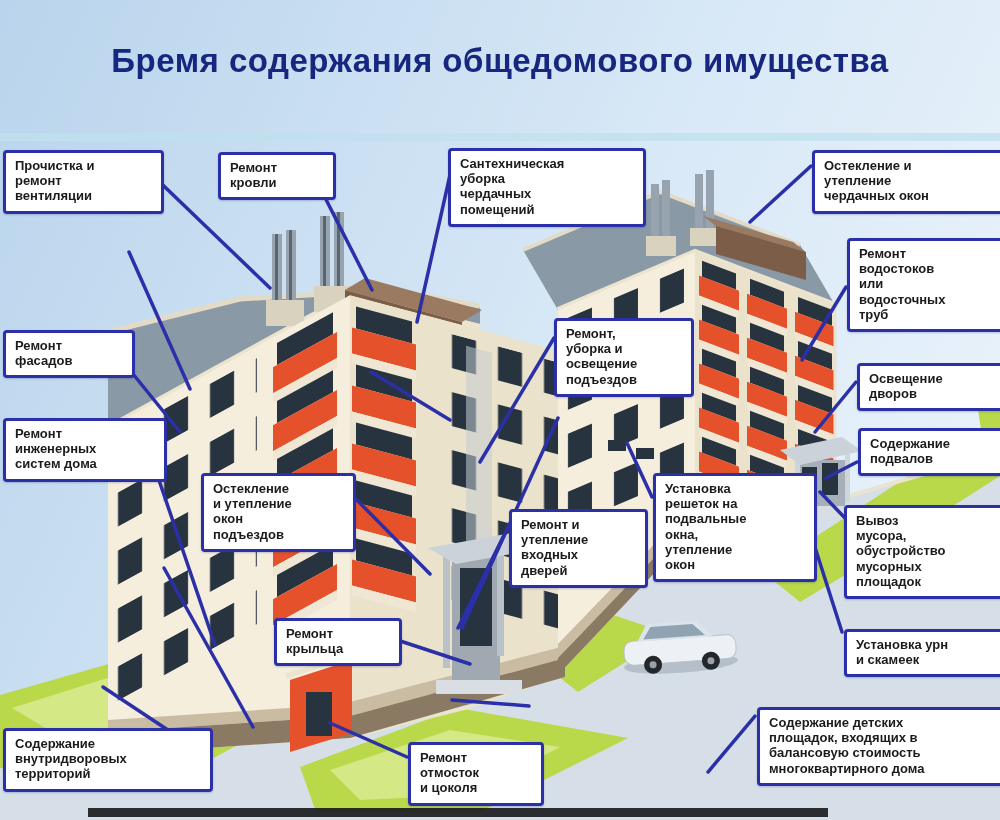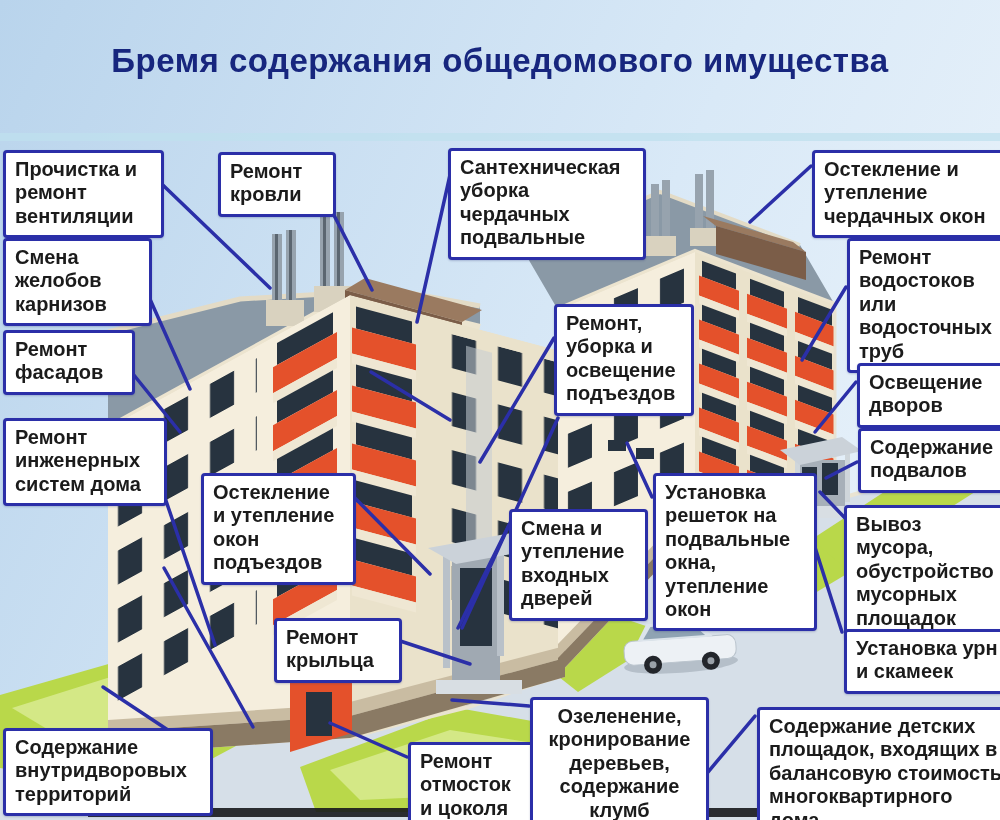--- a/index.html
+++ b/index.html
@@ -16,21 +16,21 @@
   }
   .page-title{
     position:absolute;top:42px;left:0;width:100%;text-align:center;
     font-size:33px;font-weight:bold;color:var(--title-color);letter-spacing:.5px;
   }
   .divider-strip{position:absolute;top:133px;left:0;width:100%;height:8px;background:#bfe0ee;opacity:.75}
   .scene{position:absolute;top:140px;left:0}
   .callout{
     position:absolute;z-index:5;background:var(--box-bg);
     border:3px solid var(--accent);border-radius:4px;
-    padding:5px 9px 7px;font-size:20px;font-weight:bold;line-height:1.17;
+    padding:5px 9px 7px;font-size:13px;font-weight:bold;line-height:1.17;
     color:var(--box-text);white-space:pre-line;
     box-shadow:0 1px 2px rgba(40,50,120,.25);
   }
   .callout.center{text-align:center}
   .leader{stroke:var(--accent);stroke-width:3.5;stroke-linecap:round}
   .ground{fill:var(--ground)} .grass{fill:var(--grass)} .grassL{fill:var(--grass-light);opacity:.85}
   .wallL{fill:var(--wall)} .wallS{fill:var(--wall-shade)}
   .roof{fill:var(--roof)}
   .win{fill:var(--window)} .orange{fill:var(--orange)} .slab{fill:#efe7d3}
   .attic{fill:#7b5d48} .atticT{fill:#9a7a60}
@@ -253,38 +253,35 @@
       <line class="leader" x1="529" y1="566" x2="452" y2="560"></line>
       <line class="leader" x1="755" y1="576" x2="708" y2="632"></line>
     </g>
   </svg>
 
   <div class="callout" style="left:3px;top:150px;width:137px">Прочистка и
 ремонт
 вентиляции</div>
   <div class="callout" style="left:218px;top:152px;width:94px">Ремонт
 кровли</div>
-  <div class="callout" style="left:3px;top:238px;width:125px">Смена
-желобов
-карнизов</div>
   <div class="callout" style="left:3px;top:330px;width:108px">Ремонт
 фасадов</div>
   <div class="callout" style="left:448px;top:148px;width:174px">Сантехническая
 уборка
 чердачных
-подвальные</div>
+помещений</div>
   <div class="callout" style="left:812px;top:150px;width:178px">Остекление и
 утепление
 чердачных окон</div>
   <div class="callout" style="left:847px;top:238px;width:143px">Ремонт
 водостоков
 или
 водосточных
 труб</div>
-  <div class="callout" style="left:554px;top:304px;width:116px">Ремонт,
+  <div class="callout" style="left:554px;top:318px;width:116px">Ремонт,
 уборка и
 освещение
 подъездов</div>
   <div class="callout" style="left:857px;top:363px;width:132px">Освещение
 дворов</div>
   <div class="callout" style="left:3px;top:418px;width:140px">Ремонт
 инженерных
 систем дома</div>
   <div class="callout" style="left:858px;top:428px;width:131px">Содержание
 подвалов</div>
@@ -296,37 +293,32 @@
 решеток на
 подвальные
 окна,
 утепление
 окон</div>
   <div class="callout" style="left:844px;top:505px;width:142px">Вывоз
 мусора,
 обустройство
 мусорных
 площадок</div>
-  <div class="callout" style="left:509px;top:509px;width:115px">Смена и
+  <div class="callout" style="left:509px;top:509px;width:115px">Ремонт и
 утепление
 входных
 дверей</div>
   <div class="callout" style="left:844px;top:629px;width:146px">Установка урн
 и скамеек</div>
   <div class="callout" style="left:274px;top:618px;width:104px">Ремонт
 крыльца</div>
   <div class="callout" style="left:3px;top:728px;width:186px">Содержание
 внутридворовых
 территорий</div>
   <div class="callout" style="left:408px;top:742px;width:112px">Ремонт
 отмосток
 и цоколя</div>
-  <div class="callout center" style="left:530px;top:697px;width:155px">Озеленение,
-кронирование
-деревьев,
-содержание
-клумб</div>
   <div class="callout" style="left:757px;top:707px;width:238px">Содержание детских
 площадок, входящих  в
 балансовую стоимость
 многоквартирного дома</div>
 
 </div>
 
 </body></html>

